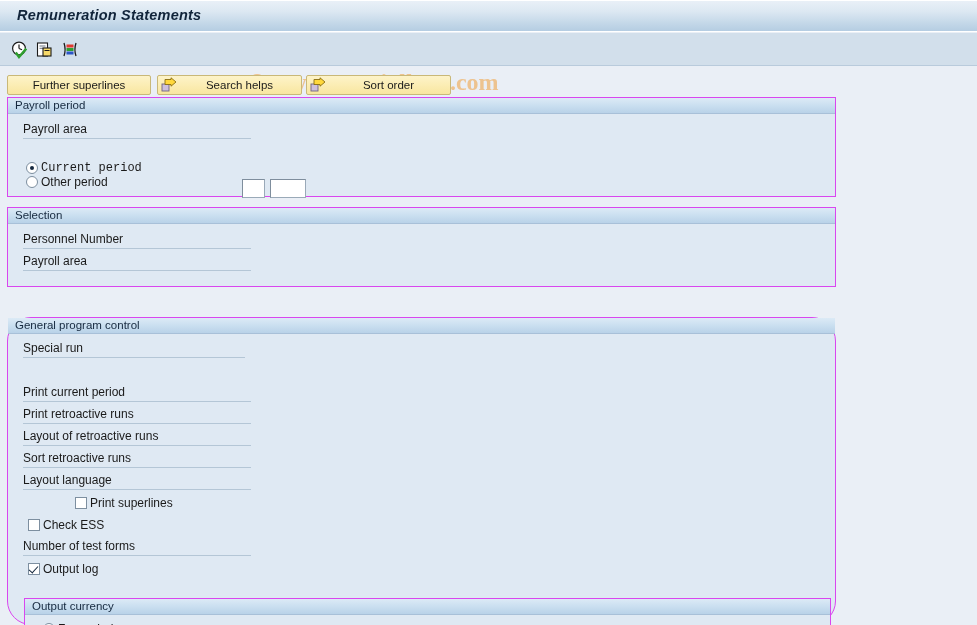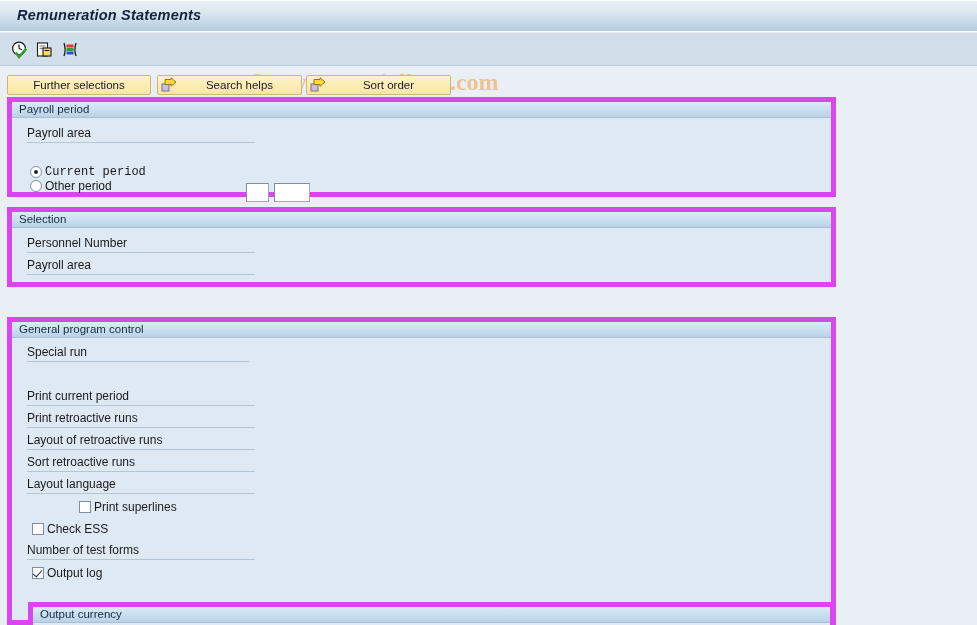--- a/index.html
+++ b/index.html
@@ -59,21 +59,21 @@
     display: flex; align-items: center; justify-content: center;
     cursor: pointer; white-space: nowrap;
   }
   .sapbtn.with-icon { justify-content: flex-start; padding-left: 0; }
   .sapbtn .lbl { flex: 1; text-align: center; }
   .arrow-ico { width: 18px; height: 16px; margin-left: 2px; flex: 0 0 auto; }
 
   
   .panel {
     position: absolute;
-    border: 5px solid #d946ef;
+    border: 1px solid #d946ef;
     background: #dfe9f3;
   }
   .panel-hd {
     height: 16px;
     background: linear-gradient(to bottom, #dceaf6 0%, #cadff0 50%, #b9d2e8 100%);
     border-bottom: 1px solid #a8c0d8;
     font-size: 11.5px;
     color: #16293f;
     padding-left: 7px;
     line-height: 15px;
@@ -189,21 +189,21 @@
         <rect x="6.5" y="11.5" width="7" height="3" fill="#2b56c6"></rect>
       </svg>
     </div>
 
     <div class="watermark">© www.tutorialkart.com</div>
   </div>
 
   <div class="btnstrip">
 
     <div class="sapbtn" style="left:0; width:144px;">
-      <span class="lbl">Further selections</span>
+      <span class="lbl">Further superlines</span>
     </div>
 
     <div class="sapbtn with-icon" style="left:150px; width:145px;">
       <span class="arrow-ico">
         <svg width="18" height="16" viewBox="0 0 18 16">
           <rect x="2" y="7" width="7" height="7" fill="#cdc0dc" stroke="#6f6482" stroke-width="0.9"></rect>
           <path d="M5 2.5 H11 V0.8 L16 5 L11 9.2 V7.5 H5 Z" fill="#ffd83b" stroke="#8a6d12" stroke-width="0.9" stroke-linejoin="round"></path>
         </svg>
       </span>
       <span class="lbl">Search helps</span>
@@ -273,21 +273,21 @@
       <div class="inp" style="left:242px; top:250px; width:22px;"></div>
       <div class="iconbtn" style="left:377px; top:248px; width:23px; height:23px;">
         <svg width="17" height="15" viewBox="0 0 18 16">
           <rect x="2" y="7" width="7" height="7" fill="#cdc0dc" stroke="#6f6482" stroke-width="0.9"></rect>
           <path d="M5 2.5 H11 V0.8 L16 5 L11 9.2 V7.5 H5 Z" fill="#ffd83b" stroke="#8a6d12" stroke-width="0.9" stroke-linejoin="round"></path>
         </svg>
       </div>
     </div>
   </div>
 
-  <div class="panel" style="left:7px; top:317px; width:829px; height:308px;">
+  <div class="panel" style="left:7px; top:317px; width:829px; height:308px;border-radius:24px;">
     <div class="panel-hd">General program control</div>
     <div class="panel-body" style="height:290px;">
 
       <div class="row" style="left:15px; top:6px; width:260px;">
         <span class="flabel">Special run</span>
         <div class="ul" style="left:0; top:17px; width:222px;"></div>
       </div>
 
 
       <div class="row" style="left:15px; top:50px; width:260px;">

